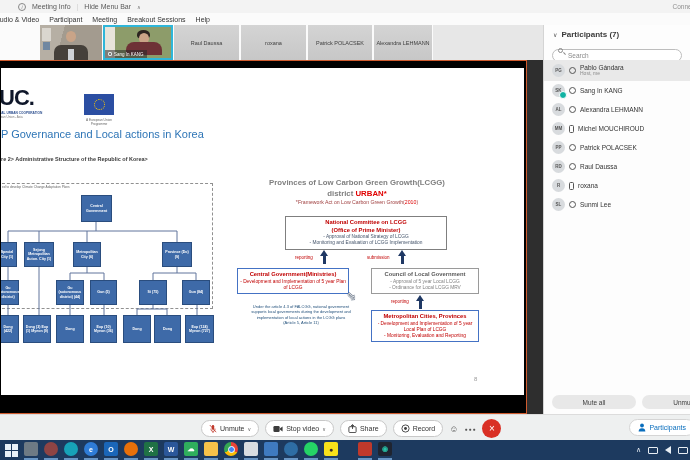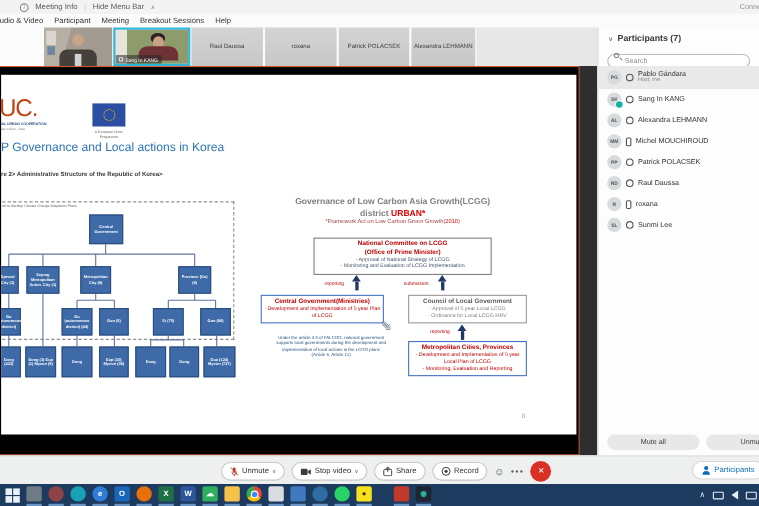--- a/index.html
+++ b/index.html
@@ -36,21 +36,21 @@
   .vlabel{position:absolute;left:0;bottom:0;height:8px;display:flex;align-items:center;gap:2px;padding:0 3px;background:rgba(40,40,40,.55);color:#fff;font-size:4.5px;white-space:nowrap}
   .cam-dot{width:4px;height:4px;border:1px solid #dfe8ea;border-radius:1px}
   .ntile{background:linear-gradient(180deg,#d4d4d4,#c7c7c7);display:flex;align-items:center;justify-content:center;font-size:5.5px;color:#3e3e3e}
   .ftile{left:433px;width:110px;background:#e7e7e7}
 
   
   .share{left:0;top:60px;width:527px;height:354px;background:#000;border:1px solid var(--share_border);border-left:none;overflow:hidden}
   .slide{position:absolute;left:1px;width:523px;top:7px;height:327px;background:#fff;overflow:hidden;font-family:"Liberation Sans",sans-serif}
 
   .iuc{left:-2px;top:18px;width:60px}
-  .iuc-t{font-size:22px;font-weight:400;color:#c2410c;letter-spacing:-1px;line-height:24px}
+  .iuc-t{font-size:22px;font-weight:700;color:#0f172a;letter-spacing:-1px;line-height:24px}
   .iuc-s1{font-size:3.2px;font-weight:bold;color:#2d4f8f;margin-top:1px}
   .iuc-s2{font-size:3px;color:#777}
   .euflag{left:83px;top:26px;width:30px;height:21px;background:#2b4ea2;display:flex;align-items:center;justify-content:center}
   .stars{width:11px;height:11px;border:1.6px dotted #ffcc00;border-radius:50%}
   .eucap{left:80px;top:50px;width:36px;text-align:center;font-size:3.2px;color:#666;line-height:1.3}
   .stitle{left:0;top:60px;width:320px;font-size:11px;color:var(--title_blue);white-space:nowrap}
   .scap{left:0;top:88px;font-size:5.5px;font-weight:bold;color:#3a3a3a;white-space:nowrap}
 
   .dashed{left:-4px;top:115px;width:216px;height:126px;border:1px dashed #909090}
   .annot{left:1px;top:117px;font-size:3.2px;color:#666}
@@ -226,21 +226,21 @@
       <div class="ob" style="left:181px;top:212px;width:28px;height:25px">Gun (84)</div>
       <div class="ob" style="left:-4px;top:247px;width:22px;height:28px">Dong (422)</div>
       <div class="ob" style="left:22px;top:247px;width:28px;height:28px">Dong (3) Eup (1) Myeon (9)</div>
       <div class="ob" style="left:55px;top:247px;width:28px;height:28px">Dong</div>
       <div class="ob" style="left:89px;top:247px;width:27px;height:28px">Eup (10) Myeon (36)</div>
       <div class="ob" style="left:122px;top:247px;width:28px;height:28px">Dong</div>
       <div class="ob" style="left:153px;top:247px;width:27px;height:28px">Dong</div>
       <div class="ob" style="left:184px;top:247px;width:29px;height:28px">Eup (124) Myeon (727)</div>
 
       <div class="gtitle abs">
-        <div class="gt1">Governance of Low Carbon Asia Growth(LCGG)</div>
+        <div class="gt1">Provinces of Low Carbon Green Growth(LCGG)</div>
         <div class="gt2"><span>district </span><span class="red">URBAN*</span></div>
         <div class="gt3"><span>*Framework Act on Low Carbon Green Growth(</span><span class="red">2010</span><span>)</span></div>
       </div>
 
       <div class="gbox nc">
         <div class="bt">National Committee on LCGG</div>
         <div class="bt">(Office of Prime Minister)</div>
         <div class="bl">-  Approval of National Strategy of LCGG</div>
         <div class="bl">-  Monitoring and Evaluation of LCGG Implementation</div>
       </div>

